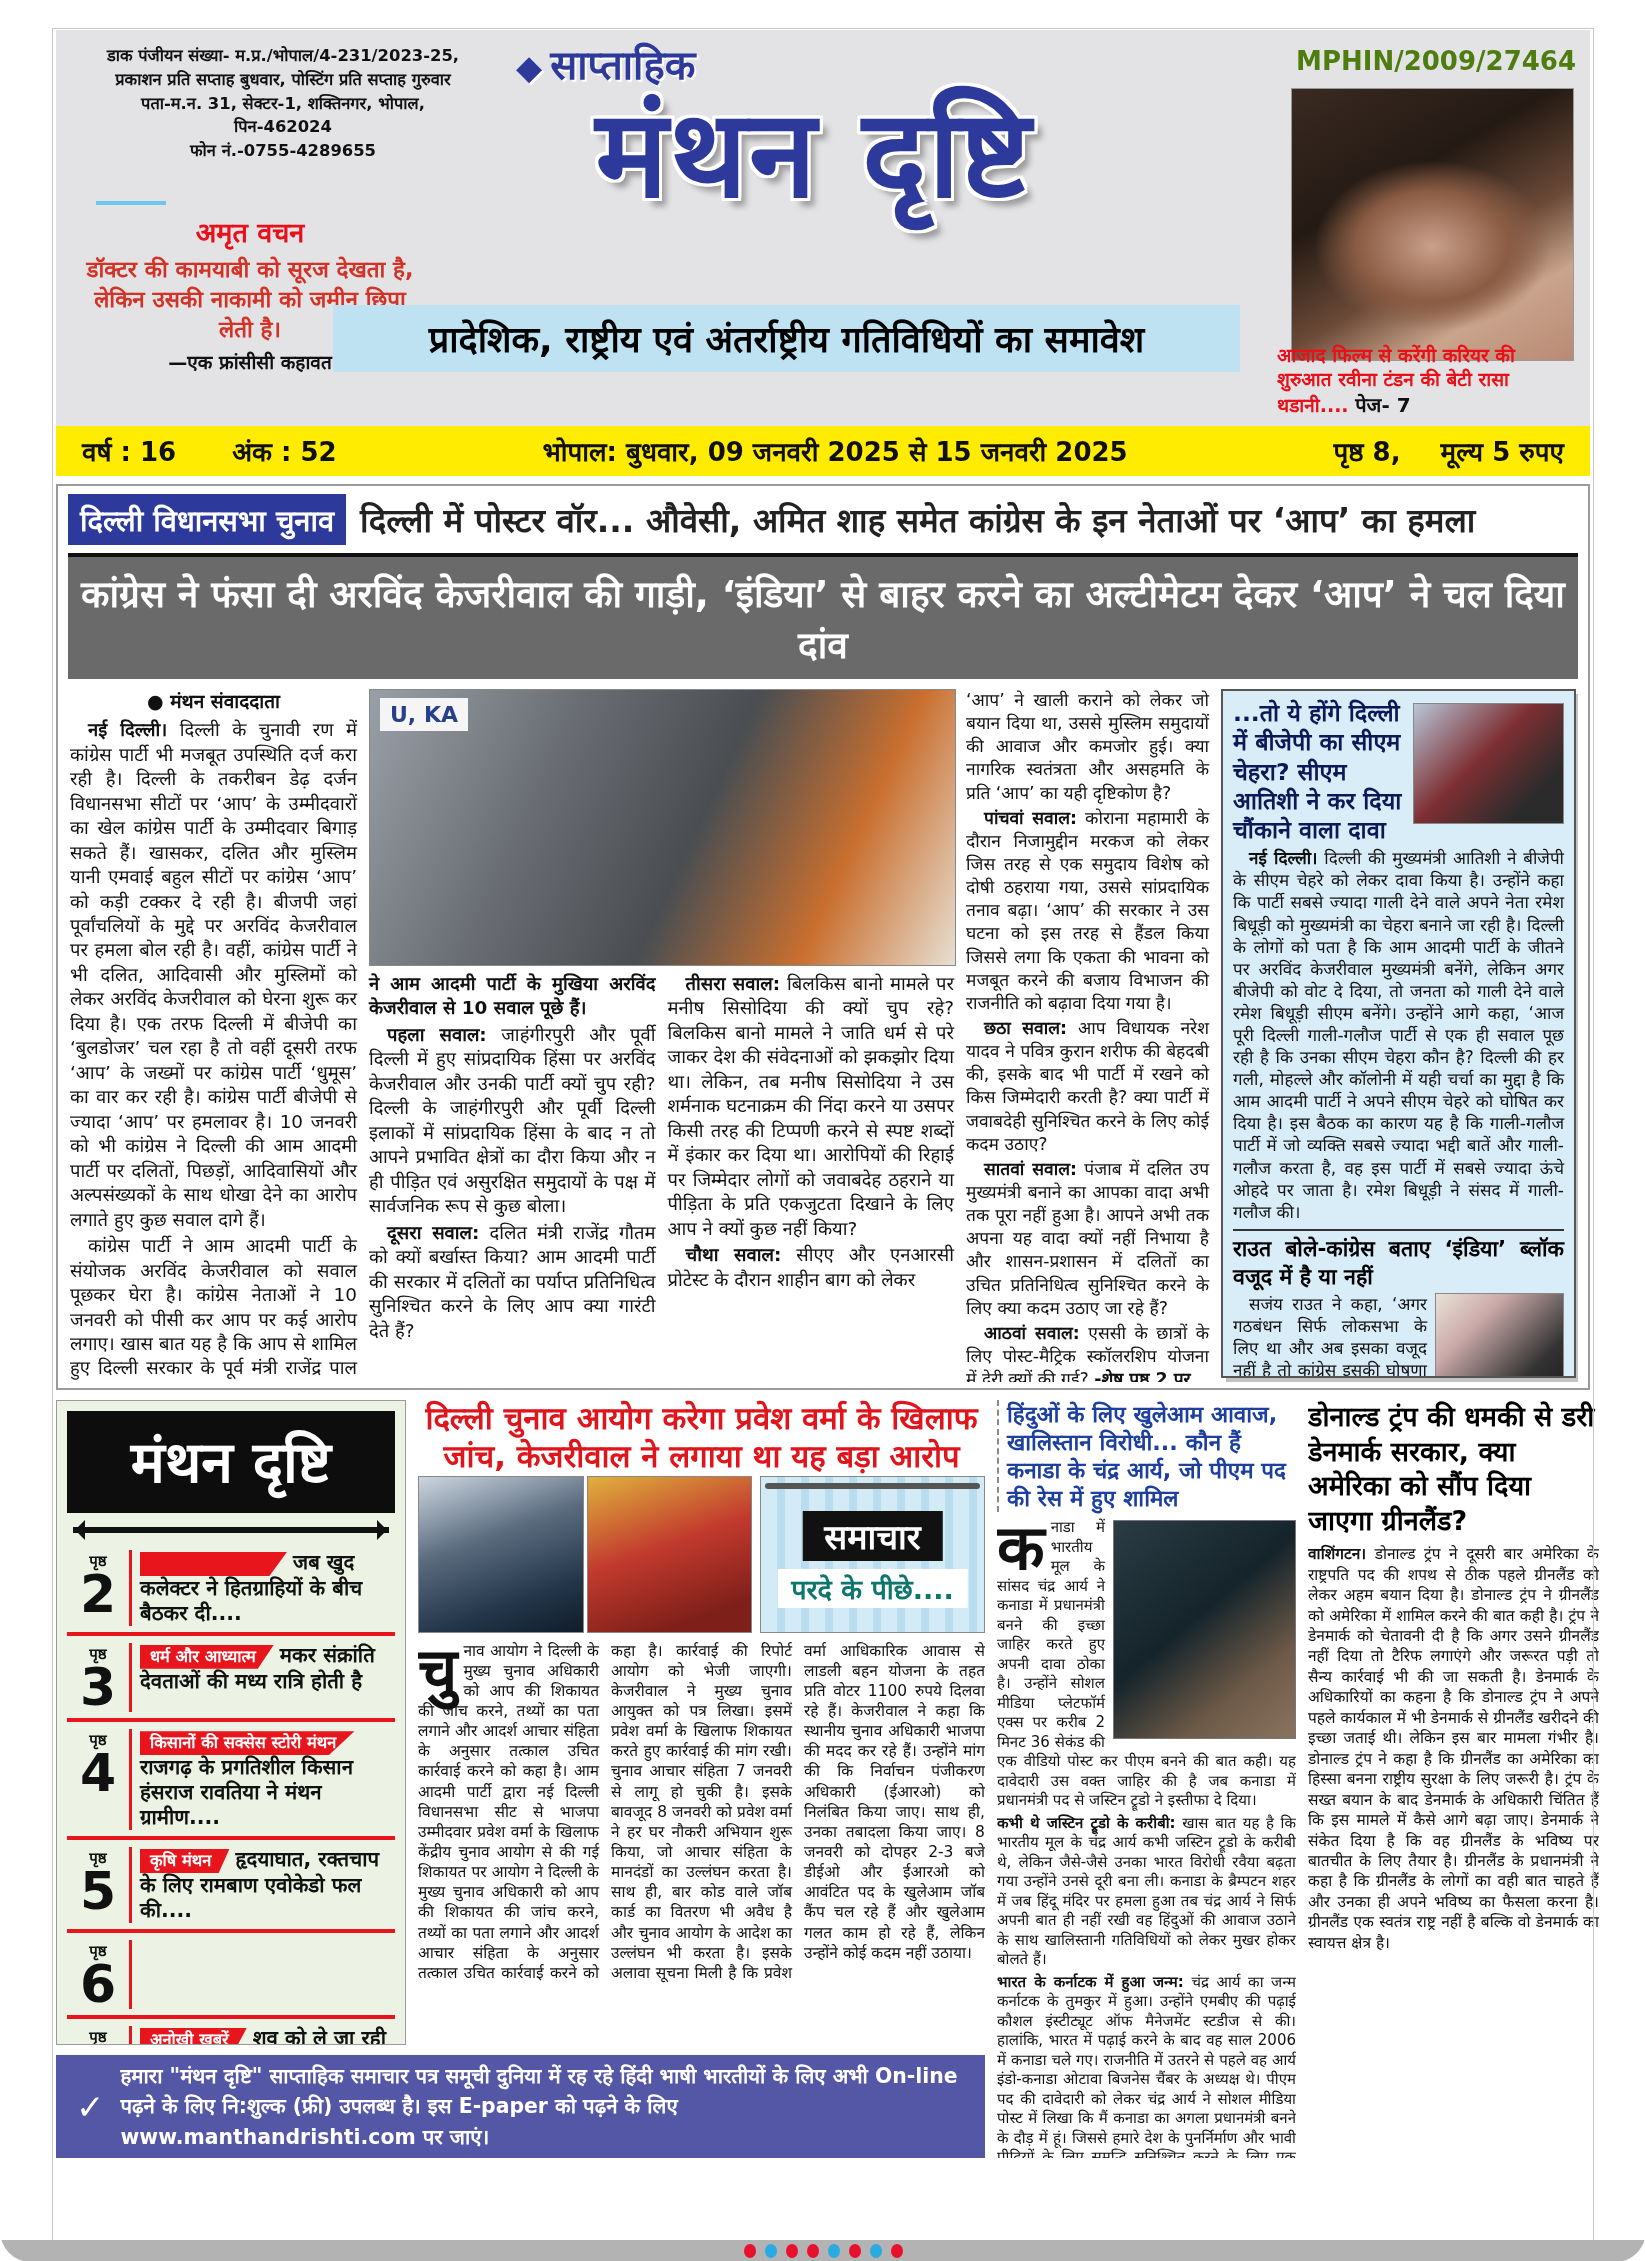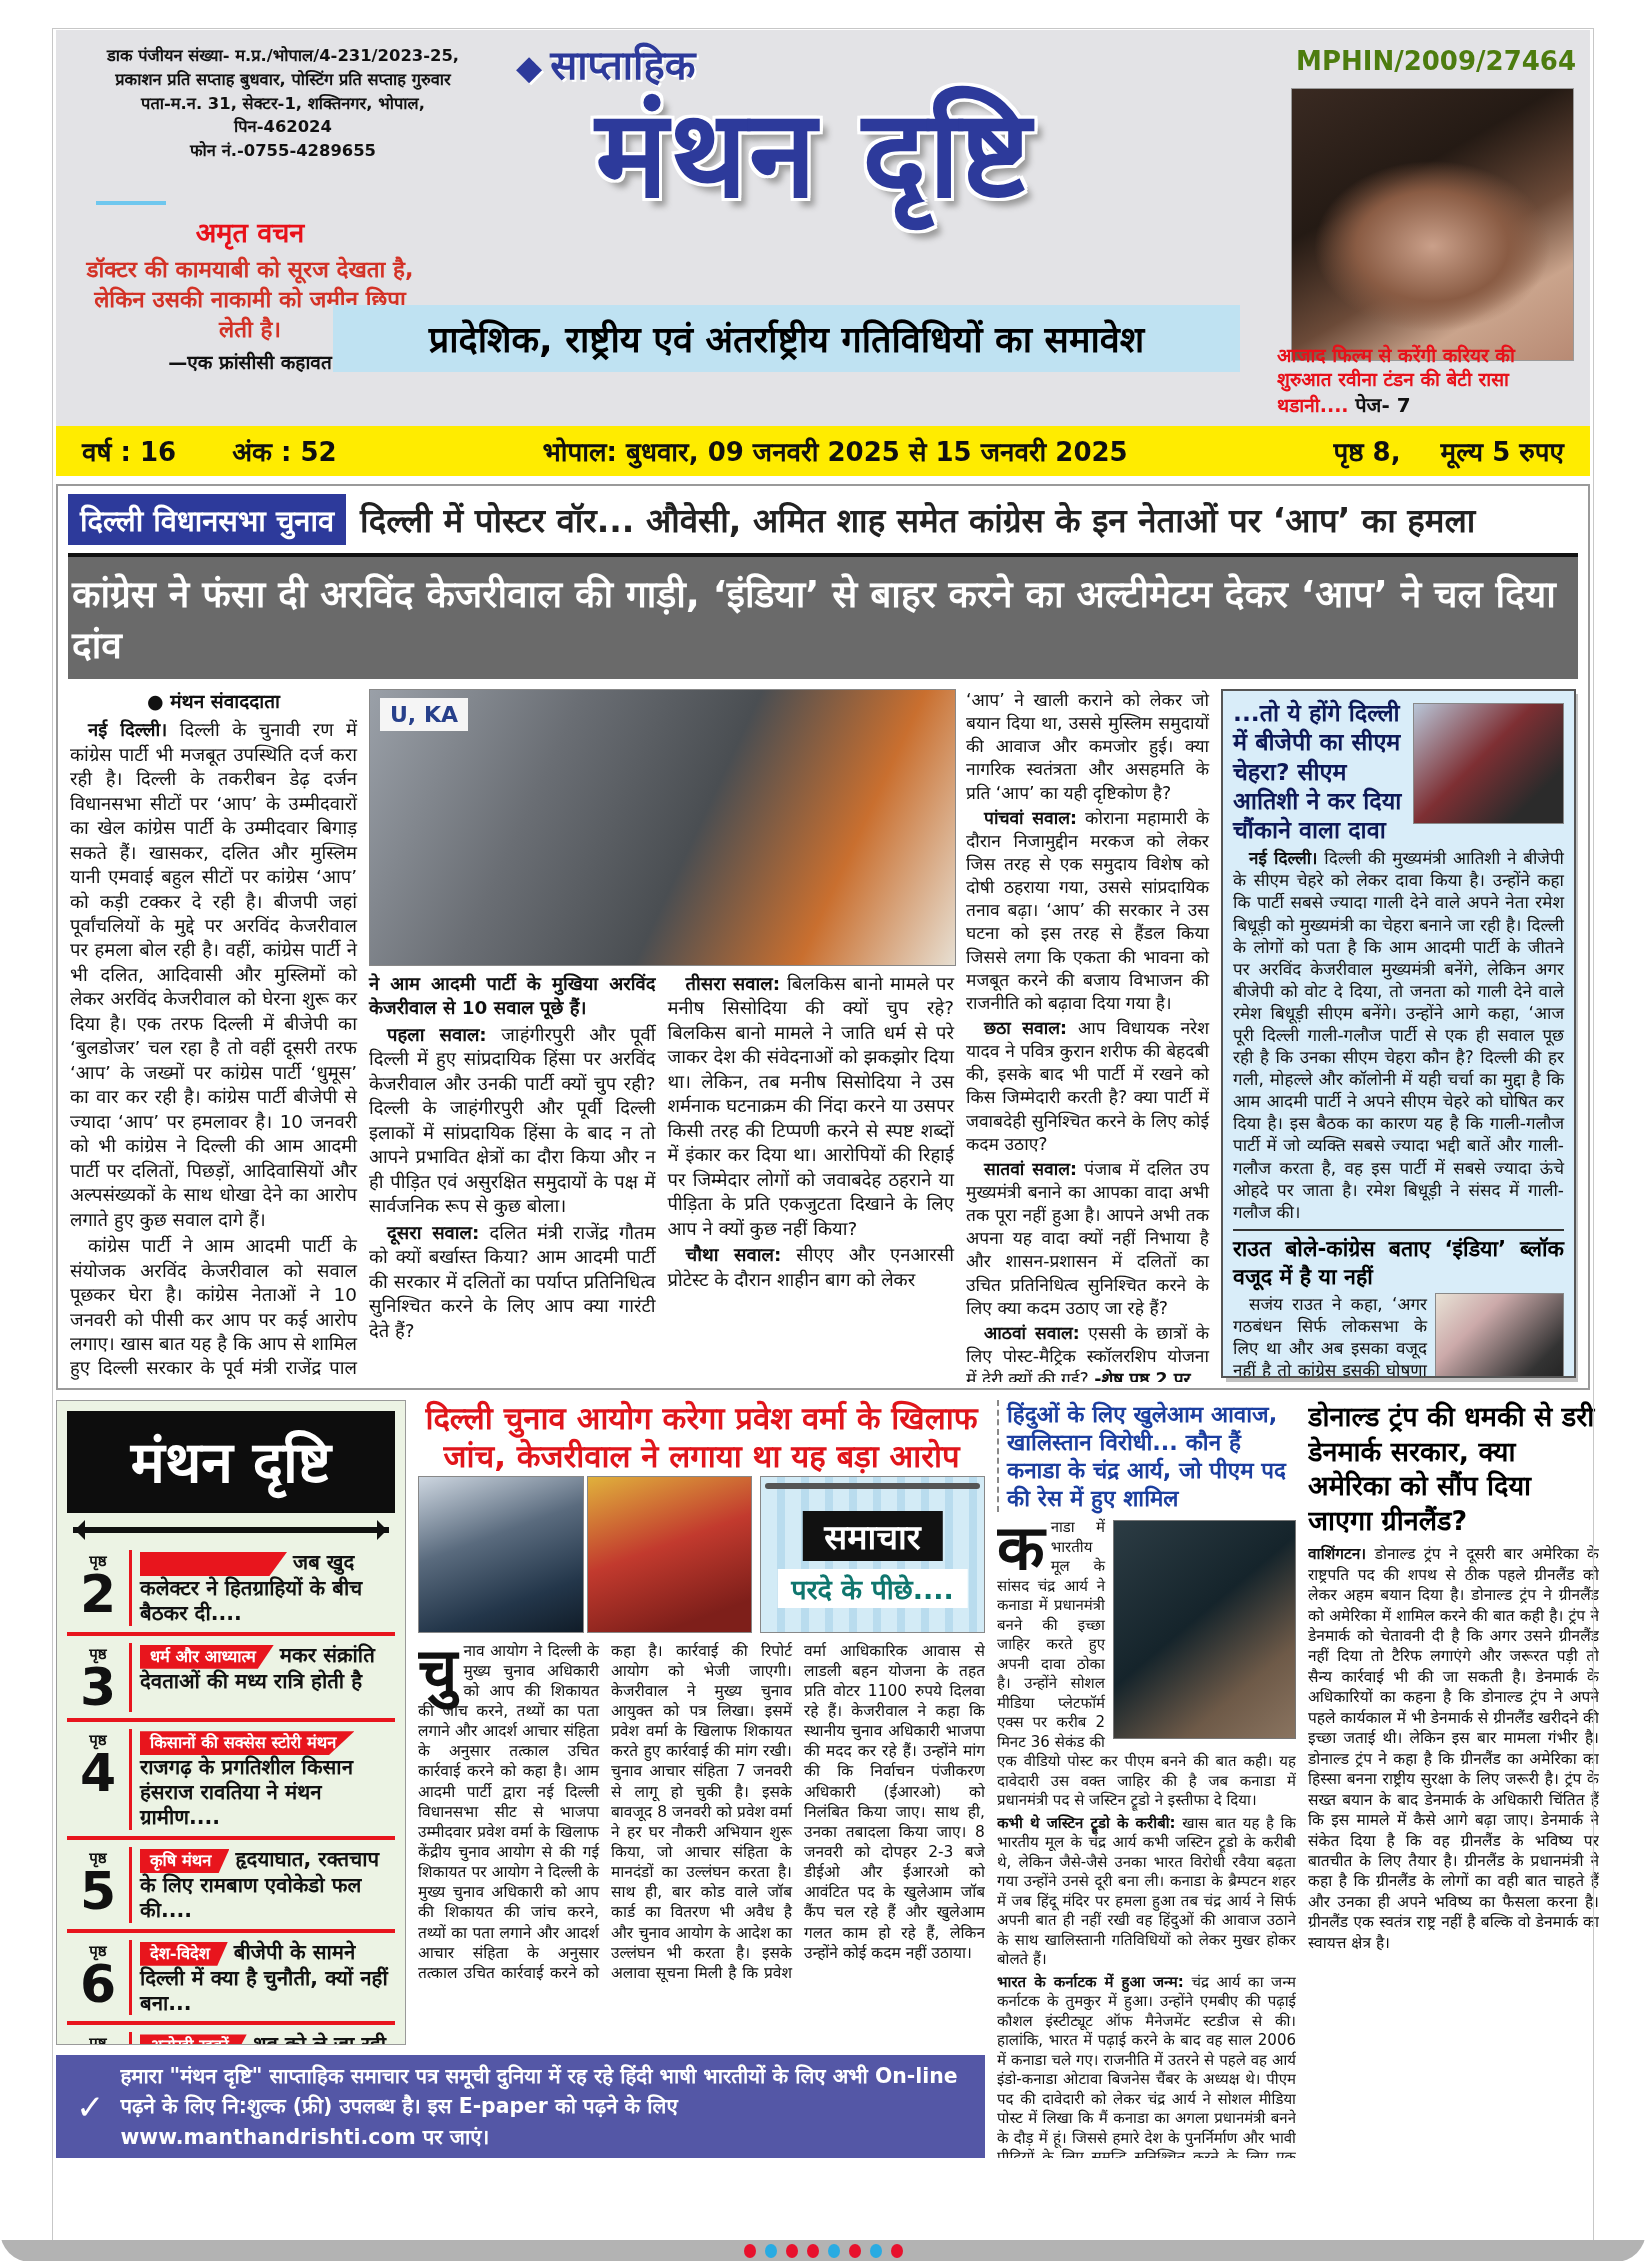--- a/index.html
+++ b/index.html
@@ -31,21 +31,21 @@
   
   .dateline{display:flex;align-items:center;background:#ffec00;font-weight:bold;font-size:26px;color:#101010;padding:7px 26px;justify-content:space-between;}
   .dateline .grp{display:flex;gap:56px;}
 
   
   .lead-box{border:2px solid #9a9a9a;margin-top:8px;padding:8px 10px 6px;}
   .kicker-row{display:flex;align-items:center;gap:14px;border-bottom:4px solid #111;padding-bottom:8px;}
   .kicker-tag{background:#2d3a9b;color:#fff;font-weight:bold;font-size:29px;padding:6px 12px;white-space:nowrap;}
   .kicker-txt{font-weight:800;font-size:33px;color:#222;}
   .lead-headline{color:#e8151d;font-weight:800;font-size:88px;text-align:center;line-height:1.1;padding:10px 0 8px;text-shadow:2px 2px 0 #f4bdbd;}
-  .lead-subhead{background:#6a6a6a;color:#fff;font-weight:800;font-size:37px;padding:10px 4px;}
+  .lead-subhead{background:#6a6a6a;color:#fff;font-weight:800;font-size:37px;text-align:center;padding:10px 4px;}
   .lead-body{display:flex;gap:12px;padding:10px 2px 4px;height:689px;overflow:hidden;text-align:justify;font-size:18.4px;line-height:1.33;}
   .lead-body p{margin:0 0 2px;text-indent:18px;}
   .byline{text-align:center;font-weight:bold;font-size:19px;text-indent:0 !important;margin-bottom:4px !important;}
   .c1{width:287px;flex:none;}
   .cmid{width:585px;flex:none;}
   .c4{width:243px;flex:none;}
   .c5{flex:1;}
   .lead-photo{position:relative;width:100%;height:275px;border:1px solid #888;
     background:linear-gradient(115deg,#9aa0a8 0%,#6a6e74 30%,#4a4e52 55%,#c96f2f 78%,#e7dfd2 100%);}
   .lead-photo .banner{position:absolute;left:10px;top:8px;background:#f5f5f5;color:#27408b;font-weight:800;font-size:22px;padding:2px 10px;}
@@ -266,21 +266,20 @@
                 <span class="lbl">पृष्ठ</span>
                 <span class="num">5</span>
               </div>
             <div class="idx-body"><span class="idx-badge">कृषि मंथन</span><span>हृदयाघात, रक्तचाप के लिए रामबाण एवोकेडो फल की....</span></div>
           </div>
           <div class="idx-item">
             <div class="idx-pg">
                 <span class="lbl">पृष्ठ</span>
                 <span class="num">6</span>
               </div>
-            <div class="idx-body"><span class="idx-badge">देश-विदेश</span><span>बीजेपी के सामने दिल्ली में क्या है चुनौती, क्यों नहीं बना...</span></div>
           </div>
           <div class="idx-item">
             <div class="idx-pg">
                 <span class="lbl">पृष्ठ</span>
               </div>
             <div class="idx-body"><span class="idx-badge">अनोखी खबरें</span><span>शव को ले जा रही एंबुलेंस गड्ढे से टकराई और...</span></div>
           </div>
 
         </aside>
 

